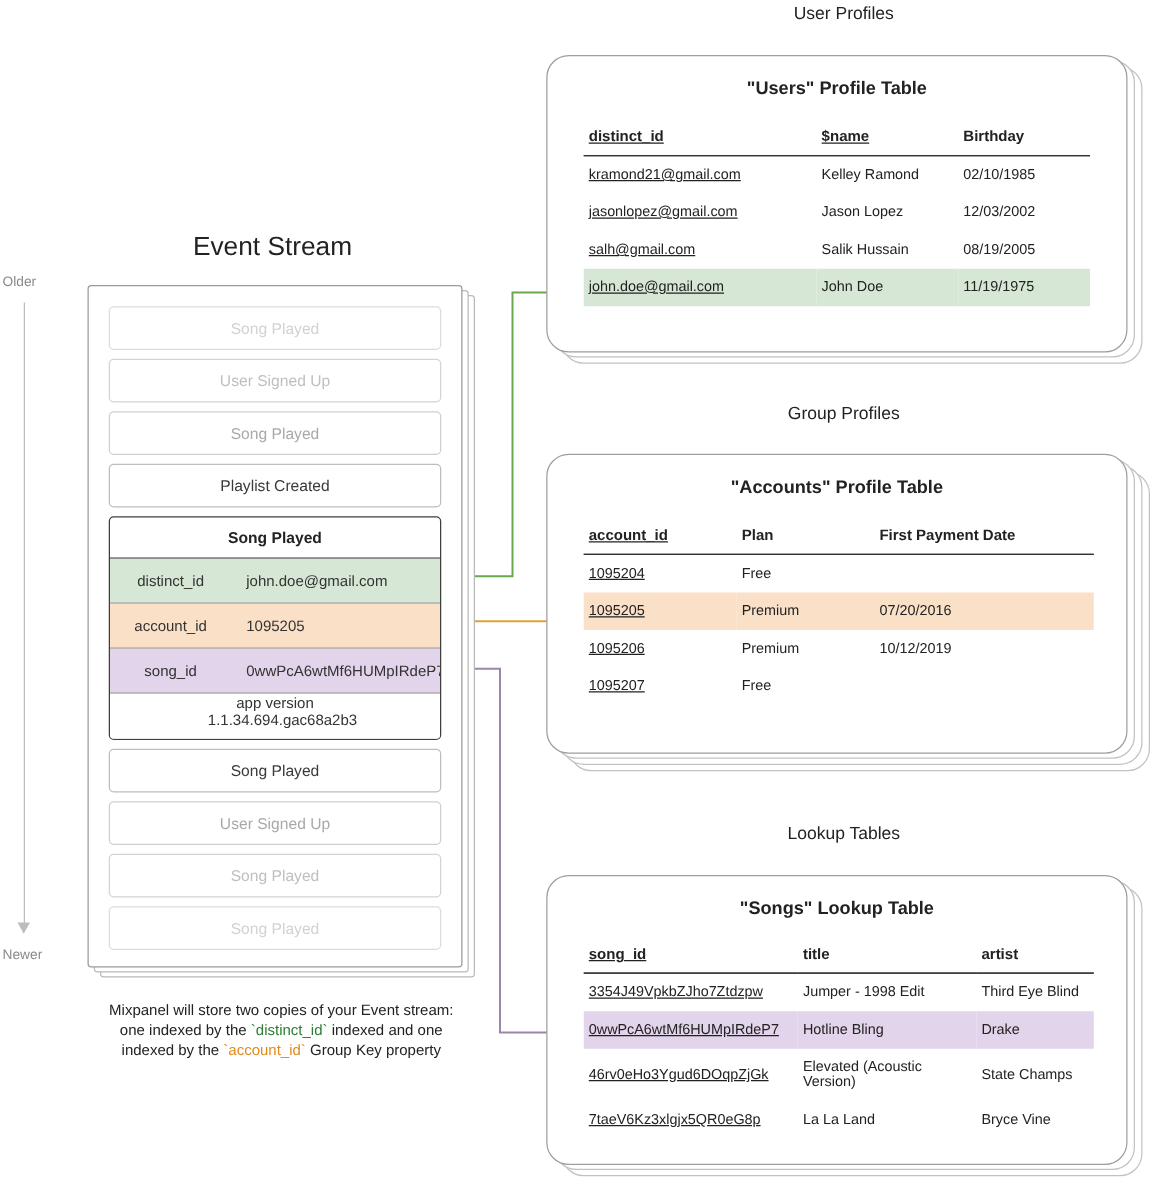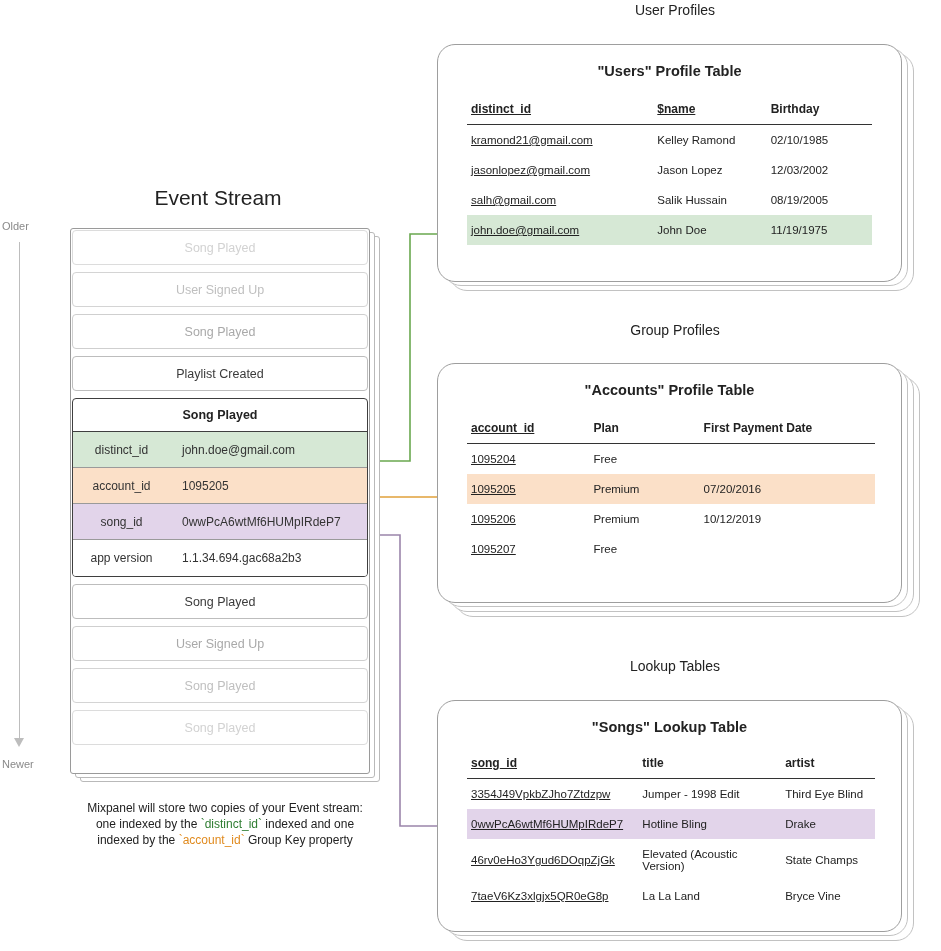--- a/index.html
+++ b/index.html
@@ -72,21 +72,21 @@
   }
   #stream-shadow-2 { left: 10px; top: 8px; width: 300px; height: 546px; }
   #stream-shadow-1 { left: 5px; top: 4px; width: 300px; height: 546px; }
   #stream-main {
     position: absolute;
     left: 0px; top: 0px;
     width: 300px; height: 546px;
     border: 1.5px solid #9a9a9a;
     border-radius: 3px;
     background: #fff;
-    padding: 1px;
+    padding: 16px;
   }
   .event-card {
     height: 35px;
     border: 1.3px solid #bdbdbd;
     border-radius: 4px;
     background: #fff;
     display: flex;
     align-items: center;
     justify-content: center;
     font-size: 12.5px;
@@ -116,21 +116,21 @@
     color: #222;
     border-bottom: 1.6px solid #3f3f3f;
   }
   .prop-row {
     height: 36px;
     display: flex;
     align-items: center;
     border-bottom: 1.2px solid #9a9a9a;
     font-size: 12px;
   }
-  .prop-row:last-child { border-bottom: none; }
+  .prop-row:last-child { border-bottom: none; flex-direction: column; }
   .prop-key {
     width: 97px;
     text-align: center;
     color: #333;
     flex: none;
   }
   .prop-val {
     flex: 1;
     padding-left: 12px;
     color: #333;

